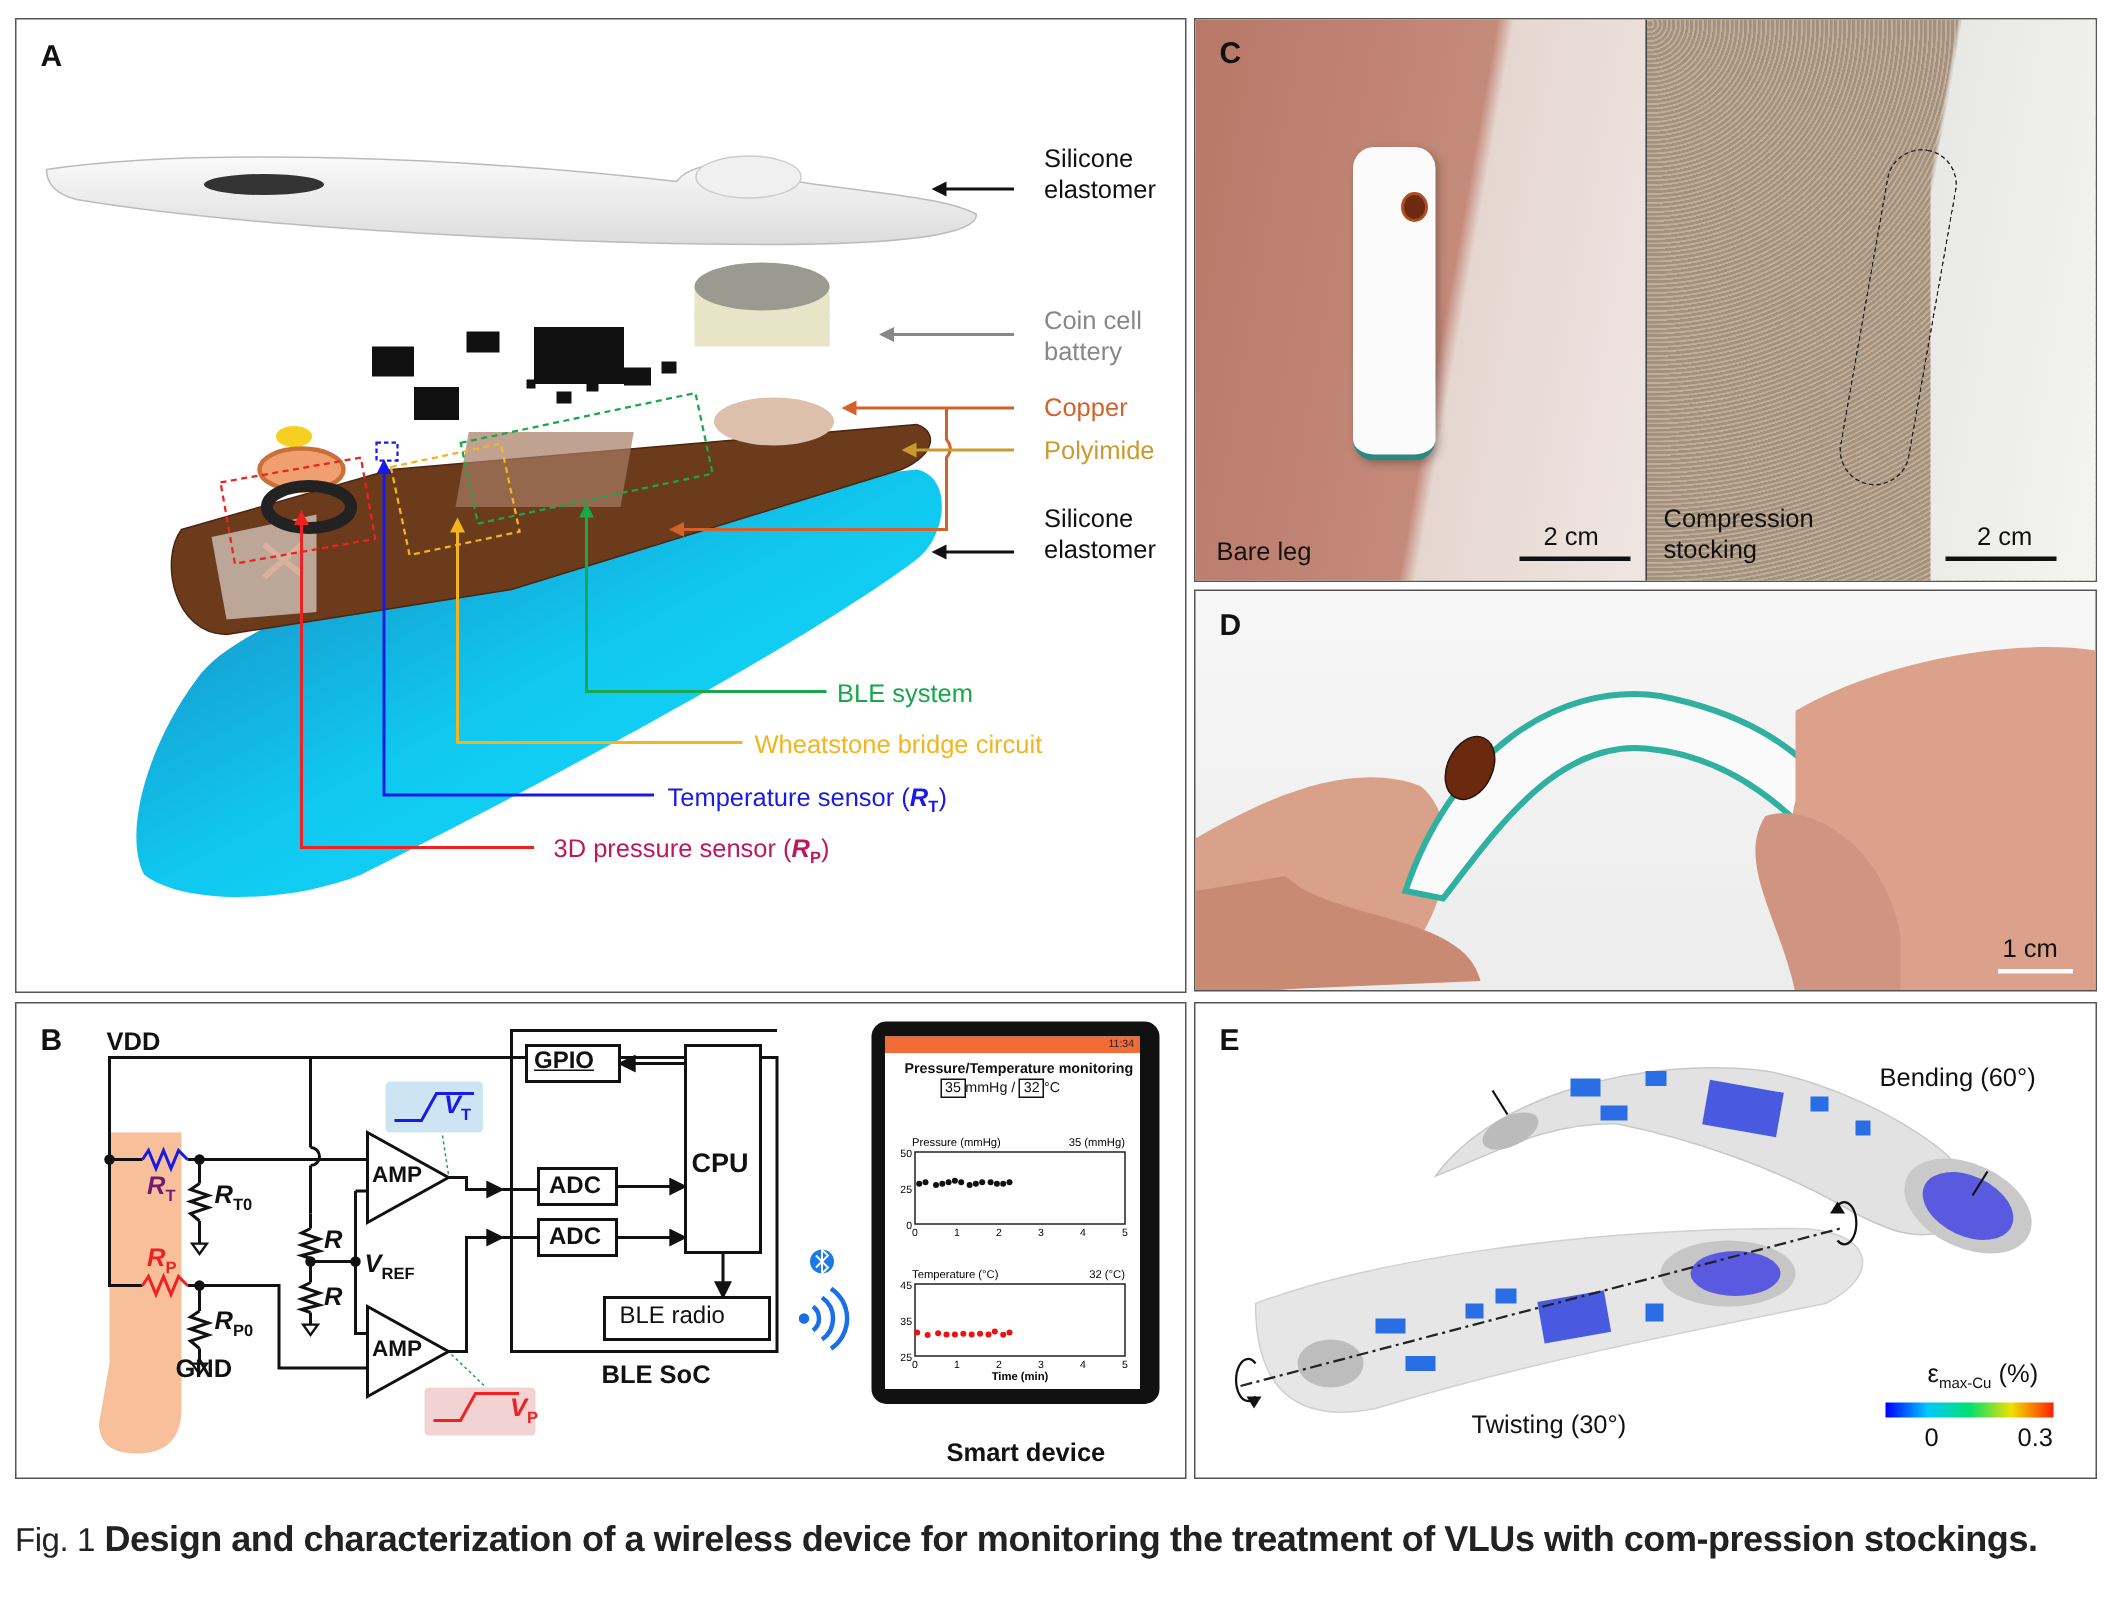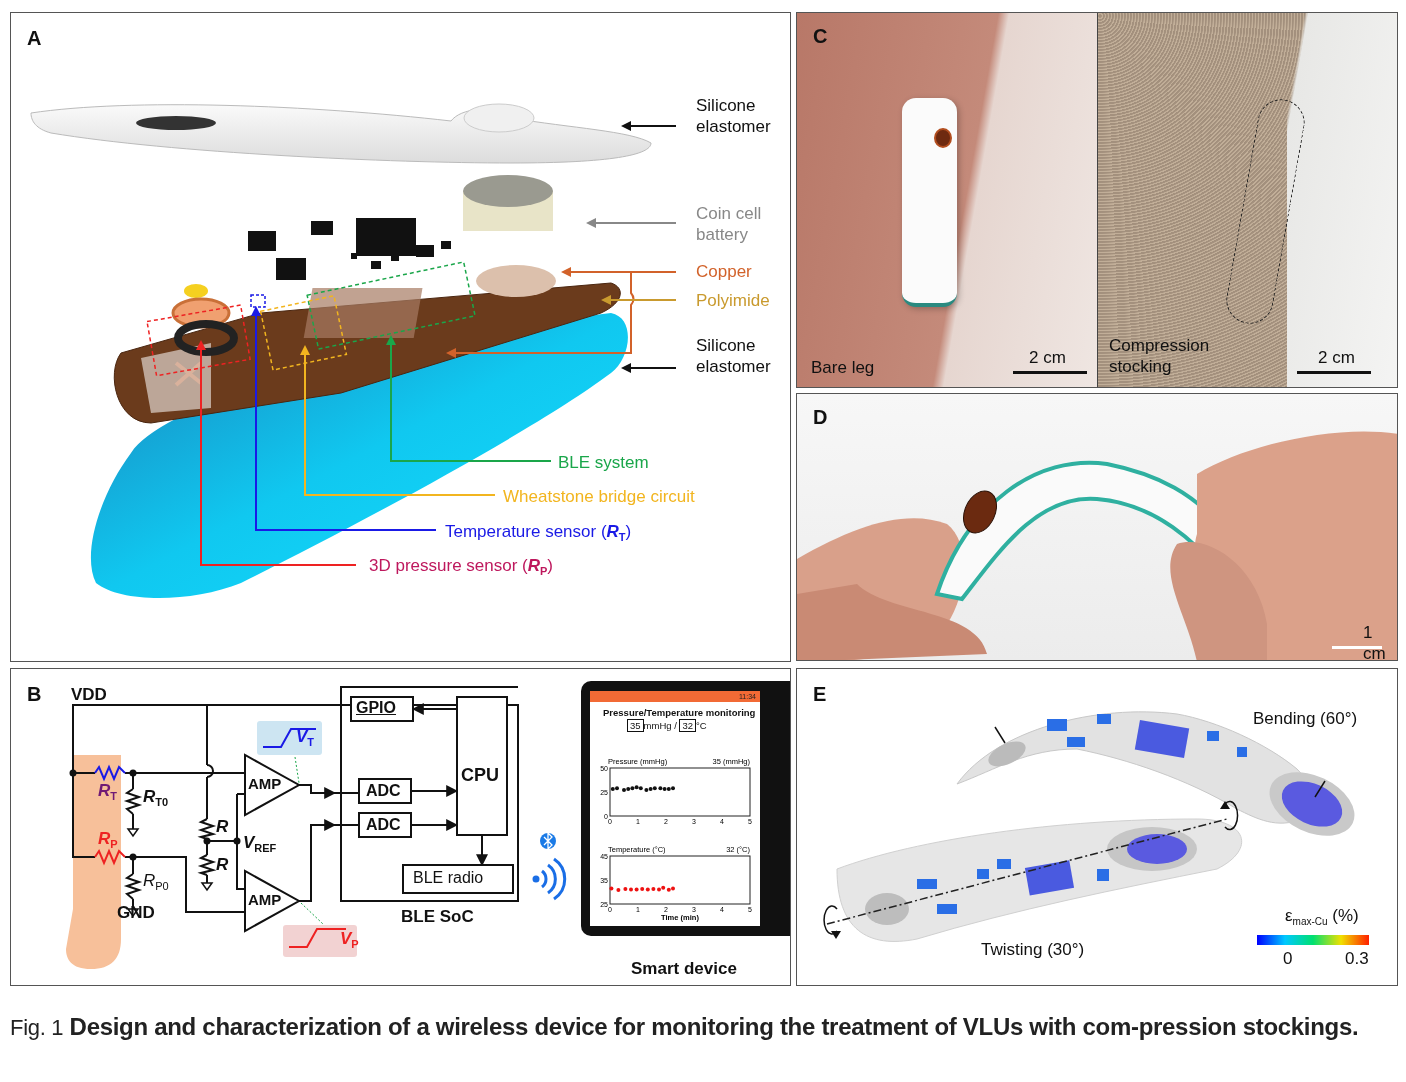--- a/index.html
+++ b/index.html
@@ -142,21 +142,21 @@
 <div class="panel" style="left:796px;top:393px;width:602px;height:268px;background:linear-gradient(180deg,#f7f7f7,#ececec);">
   <svg width="602" height="268" style="position:absolute;left:0;top:0;">
     <path d="M0 165 C60 130 110 115 150 130 C175 150 170 200 150 230 C120 268 40 268 0 268 Z" fill="#d9a08a"></path>
     <path d="M60 190 C90 220 180 215 190 260 L0 268 L0 200 Z" fill="#c98a74"></path>
     <path d="M140 200 C170 110 240 60 310 70 C360 80 400 100 430 140 L425 180 C400 150 360 110 300 105 C240 100 200 160 165 205 Z" fill="#fafafa" stroke="#2fb0a0" stroke-width="4"></path>
     <ellipse cx="183" cy="118" rx="15" ry="22" fill="#6b2a10" stroke="#2a1005" transform="rotate(25 183 118)"></ellipse>
     <path d="M400 80 C450 50 540 30 602 40 L602 268 L430 268 C420 220 390 170 400 140 Z" fill="#dba18a"></path>
     <path d="M380 150 C410 140 460 170 470 230 L470 268 L400 268 C390 220 360 180 380 150 Z" fill="#cf9580"></path>
   </svg>
   <div class="plabel" style="left:16px;top:12px;">D</div>
-  <div class="lbl" style="left:538px;top:228px;margin-left:28px;">1 cm</div>
+  <div class="lbl" style="left:538px;top:228px;">1 cm</div>
   <div style="position:absolute;left:535px;top:252px;width:50px;height:3px;background:#fff;"></div>
 </div>
 
 <div class="panel" style="left:10px;top:668px;width:781px;height:318px;">
   <div class="plabel" style="left:16px;top:14px;">B</div>
 
   <svg width="560" height="318" style="position:absolute;left:0;top:0;">
     <defs>
         <marker id="arr" viewBox="0 0 10 10" refX="9" refY="5" markerWidth="6" markerHeight="6" orient="auto">
           <path d="M0 0 L10 5 L0 10 Z" fill="#111"></path>
@@ -240,37 +240,37 @@
       <path d="M531 202 A10 10 0 0 1 531 218"></path>
       <path d="M537 196 A17 17 0 0 1 537 224"></path>
       <path d="M543 190 A24 24 0 0 1 543 230"></path>
     </g>
   </svg>
 
   <div style="position:absolute;left:60px;top:16px;font-weight:bold;font-size:17px;">VDD</div>
   <div style="position:absolute;left:87px;top:112px;color:#701a75;font-weight:bold;font-style:italic;font-size:17px;"><span>R</span><sub style="font-size:11px;font-style:normal;">T</sub></div>
   <div style="position:absolute;left:132px;top:118px;font-weight:bold;font-style:italic;font-size:17px;"><span>R</span><sub style="font-size:11px;font-style:normal;">T0</sub></div>
   <div style="position:absolute;left:87px;top:160px;color:#ee2222;font-weight:bold;font-style:italic;font-size:17px;"><span>R</span><sub style="font-size:11px;font-style:normal;">P</sub></div>
-  <div style="position:absolute;left:132px;top:202px;font-weight:normal;font-style:italic;font-size:17px;"><span>R</span><sub style="font-size:11px;font-style:normal;">P0</sub></div>
+  <div style="position:absolute;left:132px;top:202px;font-weight:bold;font-style:italic;font-size:17px;"><span>R</span><sub style="font-size:11px;font-style:normal;">P0</sub></div>
   <div style="position:absolute;left:106px;top:234px;font-weight:bold;font-size:17px;">GND</div>
   <div style="position:absolute;left:205px;top:148px;font-weight:bold;font-style:italic;font-size:17px;">R</div>
   <div style="position:absolute;left:205px;top:186px;font-weight:bold;font-style:italic;font-size:17px;">R</div>
   <div style="position:absolute;left:232px;top:164px;font-weight:bold;font-style:italic;font-size:17px;"><span>V</span><sub style="font-size:11px;font-style:normal;">REF</sub></div>
   <div style="position:absolute;left:237px;top:106px;font-weight:bold;font-size:15px;">AMP</div>
   <div style="position:absolute;left:237px;top:222px;font-weight:bold;font-size:15px;">AMP</div>
   <div style="position:absolute;left:285px;top:58px;color:#1a1ae6;font-weight:bold;font-style:italic;font-size:17px;"><span>V</span><sub style="font-size:11px;font-style:normal;">T</sub></div>
   <div style="position:absolute;left:317px;top:260px;color:#ee2222;font-weight:bold;font-style:italic;font-size:17px;margin-left:12px;"><span>V</span><sub style="font-size:11px;font-style:normal;">P</sub></div>
   <div style="position:absolute;left:345px;top:30px;font-weight:bold;font-size:16px;text-decoration:underline;">GPIO</div>
   <div style="position:absolute;left:450px;top:96px;font-weight:bold;font-size:18px;">CPU</div>
   <div style="position:absolute;left:355px;top:113px;font-weight:bold;font-size:16px;">ADC</div>
   <div style="position:absolute;left:355px;top:147px;font-weight:bold;font-size:16px;">ADC</div>
   <div style="position:absolute;left:402px;top:200px;font-weight:normal;font-size:16px;">BLE radio</div>
   <div style="position:absolute;left:390px;top:238px;font-weight:bold;font-size:17px;">BLE SoC</div>
 
-  <div style="position:absolute;left:570px;top:12px;width:192px;height:255px;background:#111;border-radius:10px;padding-left:34px;">
+  <div style="position:absolute;left:570px;top:12px;width:192px;height:255px;background:#111;border-radius:10px;">
     <div style="position:absolute;left:9px;top:10px;width:170px;height:235px;background:#fff;">
       <div style="height:11px;background:#f26a35;font-size:7px;color:#222;text-align:right;padding-right:4px;line-height:11px;">
         <span>11:34</span>
       </div>
       <div style="font-weight:bold;font-size:9.5px;padding:5px 0 0 13px;">Pressure/Temperature monitoring</div>
       <div style="font-size:9.5px;padding:2px 0 0 13px;margin-left:24px;">
         <span style="border:1px solid #111;padding:0 2px;">35</span><span>mmHg</span>
         <span>/</span>
         <span style="border:1px solid #111;padding:0 2px;">32</span><span>°C</span>
       </div>

